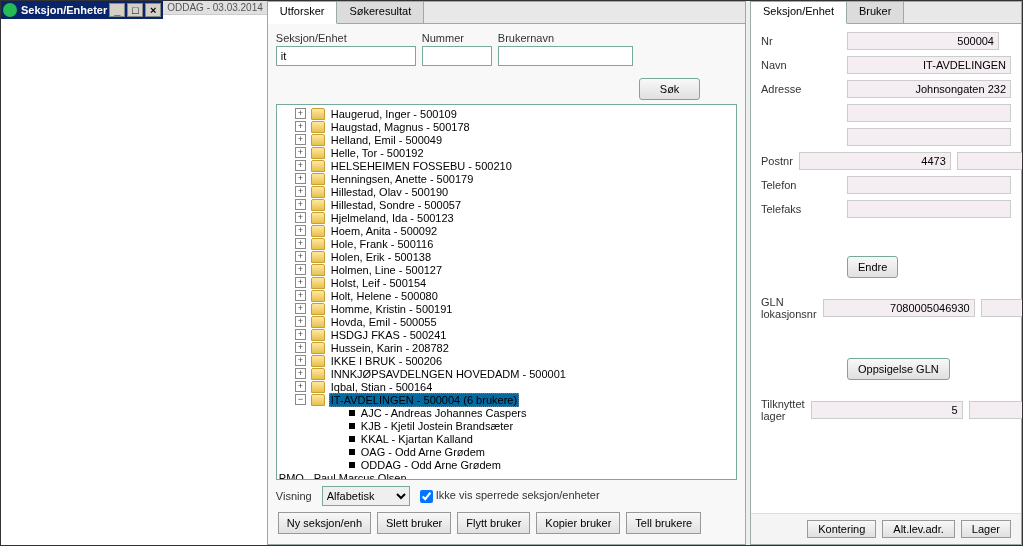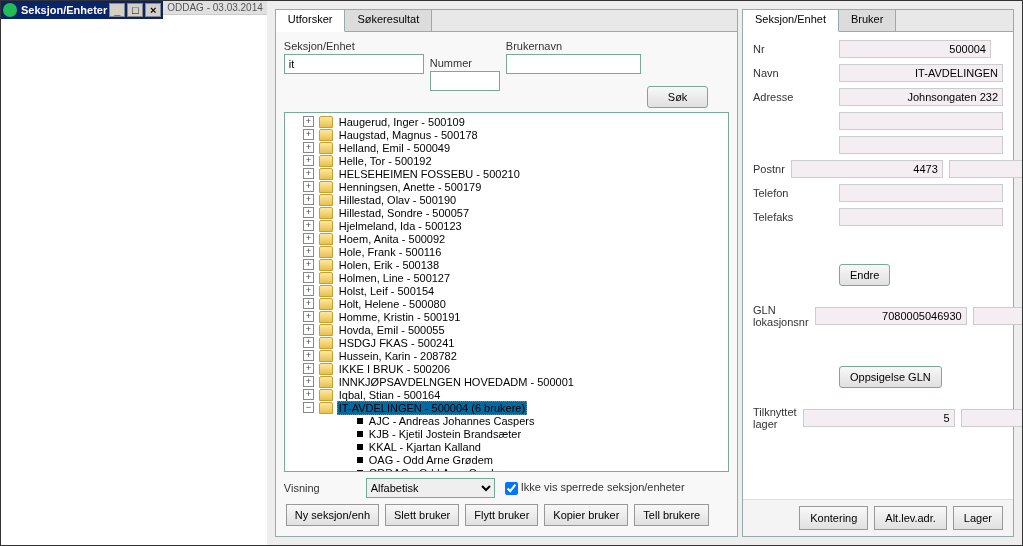--- a/index.html
+++ b/index.html
@@ -7,76 +7,76 @@
 
 .window { width: 1023px; height: 546px; border: 1px solid #333; background: #fff; display: flex; }
 
 .titlebar { background: linear-gradient(#0a246a, #0a246a); color: #fff; height: 18px; display: flex; align-items: center; padding: 0 2px; }
 .titlebar .icon { width: 14px; height: 14px; border-radius: 50%; background: #2b5; margin-right: 4px; display: inline-block; }
 .titlebar .title { flex: 1; font-weight: bold; }
 .titlebar .winbtn { width: 16px; height: 14px; background: #d4d0c8; border: 1px solid #888; margin-left: 2px; display: flex; align-items: center; justify-content: center; color: #000; font-weight: bold; cursor: pointer; }
 
 .infobar { height: 14px; background: #e0e0e0; color: #555; padding: 0 4px; font-size: 10px; line-height: 14px; border-bottom: 1px solid #ccc; }
 
-.content { flex: 1; display: flex; padding: 8px; gap: 4px; background: #eee; overflow: hidden; }
+.content { flex: 1; display: flex; padding: 0; gap: 4px; background: #eee; overflow: hidden; }
 
 .panel { background: #f4f4f4; border: 1px solid #9aa; display: flex; flex-direction: column; }
 .panel.left { flex: 1; min-width: 0; }
 .panel.right { width: 272px; flex-shrink: 0; }
 
 .tabs { display: flex; background: #e8e8e8; border-bottom: 1px solid #9aa; height: 22px; }
 .tab { padding: 3px 12px; border-right: 1px solid #9aa; cursor: pointer; background: #dcdcdc; }
 .tab.active { background: #fff; border-bottom: 1px solid #fff; margin-bottom: -1px; position: relative; }
 
 .panel-body { flex: 1; background: #fff; display: flex; flex-direction: column; padding: 8px; overflow: hidden; }
 .panel.left .panel-body { background: #f8f8f8; }
 
 .search-row { display: flex; gap: 6px; margin-bottom: 4px; }
 .search-col { display: flex; flex-direction: column; gap: 2px; }
 .search-col label { color: #333; }
 .search-col input { height: 20px; border: 1px solid #7a9; padding: 0 4px; background: #fff; }
 .search-col.se { width: 140px; }
-.search-col.num { width: 70px; margin-top: 17px; }
+.search-col.num { width: 70px; }
 .search-col.bruk { width: 135px; }
 .search-col.btn { justify-content: flex-end; }
 
 button.std { height: 22px; padding: 0 20px; background: linear-gradient(#f8f8f8,#e0e0e0); border: 1px solid #7a9; border-radius: 3px; cursor: pointer; margin-top: 32px; }
 button.small { padding: 0 10px; }
 
 .tree-container { flex: 1; border: 1px solid #7a9; background: #fff; overflow-y: scroll; position: relative; }
 .tree { padding: 2px 0; }
 .tree-node { display: flex; align-items: center; height: 13px; white-space: nowrap; cursor: pointer; }
 .tree-node .exp { width: 11px; height: 11px; border: 1px solid #888; margin: 0 3px 0 18px; display: inline-flex; align-items: center; justify-content: center; font-size: 9px; line-height: 1; color: #444; background: #fff; cursor: pointer; }
 .tree-node.child .exp { visibility: hidden; }
 .tree-node .folder { width: 14px; height: 12px; background: linear-gradient(#ffe9a0,#e8c050); border: 1px solid #c8a030; border-radius: 2px 2px 0 0; margin: 0 4px 0 2px; flex-shrink: 0; }
 .tree-node.child .folder { width: 6px; height: 6px; background: #000; border: none; border-radius: 0; margin-left: 40px; }
 .tree-node .lbl { padding: 0 2px; }
 .tree-node.selected .lbl { background: #0369a1; border: 1px dotted #58a; padding: 0 1px; }
 .tree-node.expanded .exp::before { content: "−"; }
 .tree-node:not(.expanded):not(.child) .exp::before { content: "+"; }
 
 .bottom-row { display: flex; align-items: center; gap: 10px; padding: 6px 0 0 0; }
 .bottom-row label { color: #333; }
-.bottom-row select { height: 20px; border: 1px solid #7a9; width: 129px; margin-left: 36px; }
+.bottom-row select { height: 20px; border: 1px solid #7a9; width: 88px; }
 .bottom-row input[type=checkbox] { vertical-align: middle; }
 
 .action-row { display: flex; gap: 6px; padding: 6px 2px 2px 2px; }
 .action-row button { height: 22px; padding: 0 8px; background: linear-gradient(#f8f8f8,#e0e0e0); border: 1px solid #999; cursor: pointer; font-size: 11px; }
 
 .detail-body { flex: 1; background: #fff; padding: 8px 10px; display: flex; flex-direction: column; gap: 6px; }
 .field { display: flex; align-items: center; gap: 6px; }
 .field label { width: 80px; color: #333; }
 .field input { flex: 1; height: 18px; border: 1px solid #ccc; background: #f4eef2; padding: 0 4px; text-align: right; }
 .field input.short { flex: 0 0 40px; text-align: right; }
 .field input.med { flex: 0 0 70px; text-align: right; }
 .field input.ro { background: #f4eef2; }
 .field .spacer { width: 80px; }
 
 .right-buttons { display: flex; gap: 6px; justify-content: flex-end; padding: 6px 10px; border-top: 1px solid #ddd; }
-.right-buttons button { height: 24px; padding: 0 10px; background: linear-gradient(#f8f8f8,#e0e0e0); border: 1px solid #999; cursor: pointer; }
+.right-buttons button { height: 18px; padding: 0 10px; background: linear-gradient(#f8f8f8,#e0e0e0); border: 1px solid #999; cursor: pointer; }
 
 .sep { height: 6px; }
 </style>
 </head>
 <body>
 
 <div class="window">
 
   <div class="titlebar">
     <span class="icon"></span>

